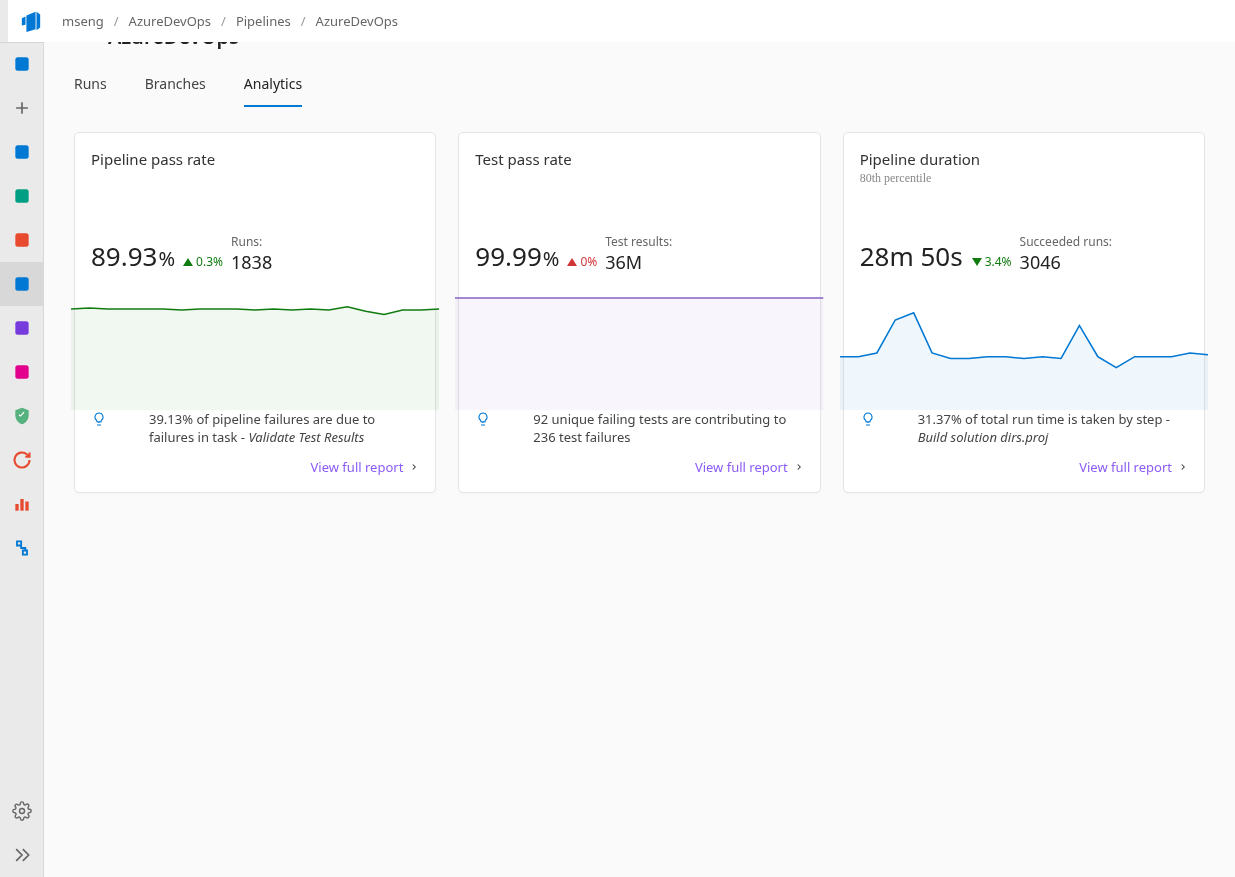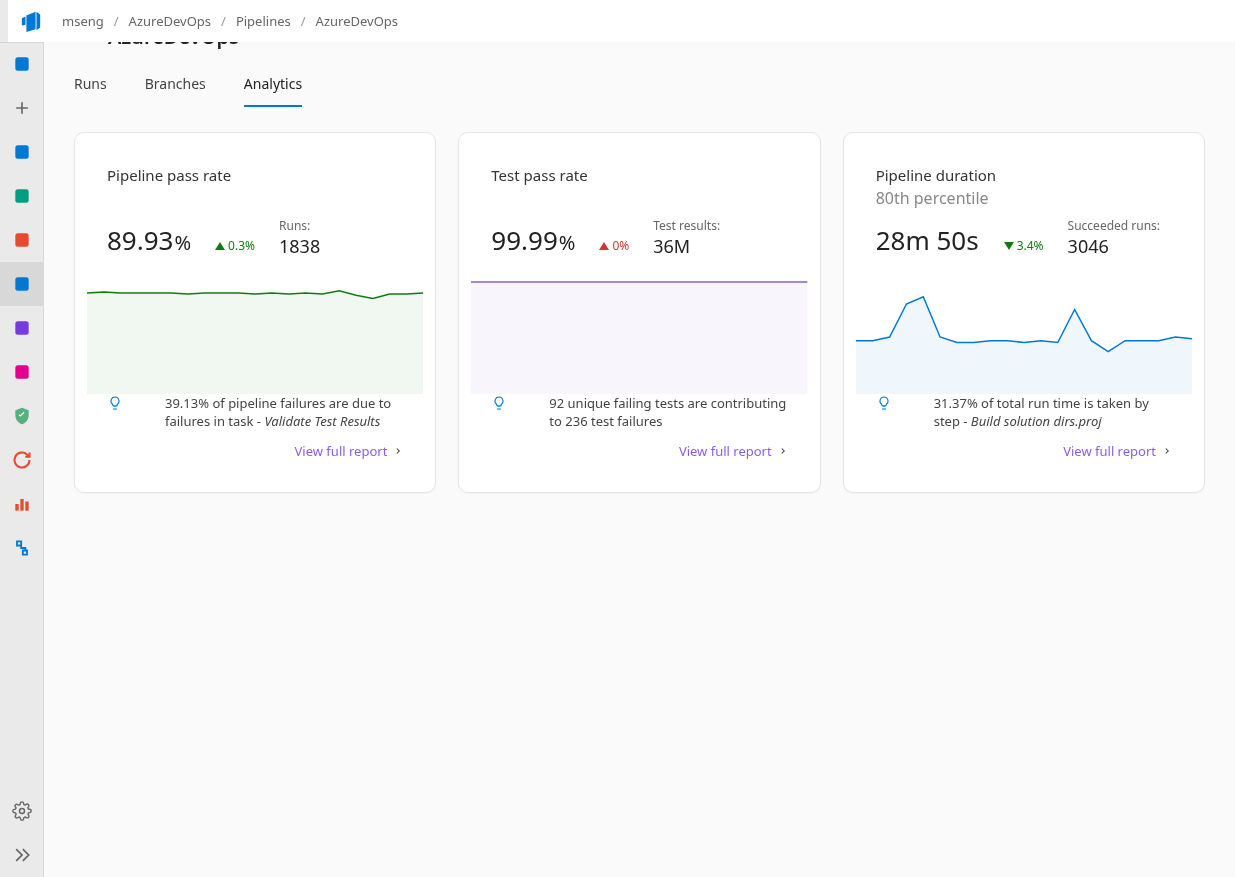--- a/index.html
+++ b/index.html
@@ -35,24 +35,24 @@
   .main{flex:1;background:var(--bg);position:relative;overflow:auto;border-top:1px solid #e5e5e5;}
   .main-inner{padding:22px 30px;}
   .title-row{display:flex;align-items:center;margin-bottom:22px;}
   .back-arrow{width:20px;height:20px;margin-right:14px;cursor:pointer;display:flex;align-items:center;justify-content:center;}
   .title{font-size:20px;font-weight:600;color:#222;}
   .tabs{display:flex;gap:38px;border-bottom:1px solid transparent;margin-bottom:24px;}
   .tab{padding:2px 0 12px;cursor:pointer;color:#444;font-size:14px;}
   .tab.active{color:#222;border-bottom:2px solid var(--accent);font-weight:400;}
   
   .cards{display:flex;gap:22px;}
-  .card{flex:1;background:#fff;border:1px solid #e5e5e5;border-radius:10px;padding:32px;min-height:360px;display:flex;flex-direction:column;box-shadow:0 1px 2px rgba(0,0,0,0.03);}
+  .card{flex:1;background:#fff;border:1px solid #e5e5e5;border-radius:5px;padding:16px;min-height:360px;display:flex;flex-direction:column;box-shadow:0 1px 2px rgba(0,0,0,0.03);}
   .card-title{font-size:15px;color:#333;margin-bottom:2px;}
-  .card-subtitle{font-size:16px;color:#888;margin-bottom:14px;height:16px;}
-  .metrics{display:flex;align-items:flex-end;gap:24px;margin-bottom:8px;margin-top:0;}
+  .card-subtitle{font-size:12px;color:#888;margin-bottom:14px;height:16px;font-family:Liberation Serif, serif;}
+  .metrics{display:flex;align-items:flex-end;gap:8px;margin-bottom:8px;margin-top:32px;}
   .metric-main{font-size:26px;font-weight:400;color:#222;display:flex;align-items:baseline;gap:1px;}
   .metric-main .pct{font-size:20px;}
   .delta{display:flex;align-items:center;gap:3px;font-size:12px;position:relative;top:-4px;}
   .delta.up .tri{width:0;height:0;border-left:5px solid transparent;border-right:5px solid transparent;border-bottom:8px solid var(--green);}
   .delta.down .tri{width:0;height:0;border-left:5px solid transparent;border-right:5px solid transparent;border-top:8px solid var(--green);}
   .delta.up-red .tri{width:0;height:0;border-left:5px solid transparent;border-right:5px solid transparent;border-bottom:8px solid var(--red);}
   .delta.up span{color:var(--green);}
   .delta.down span{color:var(--green);}
   .delta.up-red span{color:var(--red);}
   .metric-sub{display:flex;flex-direction:column;}

